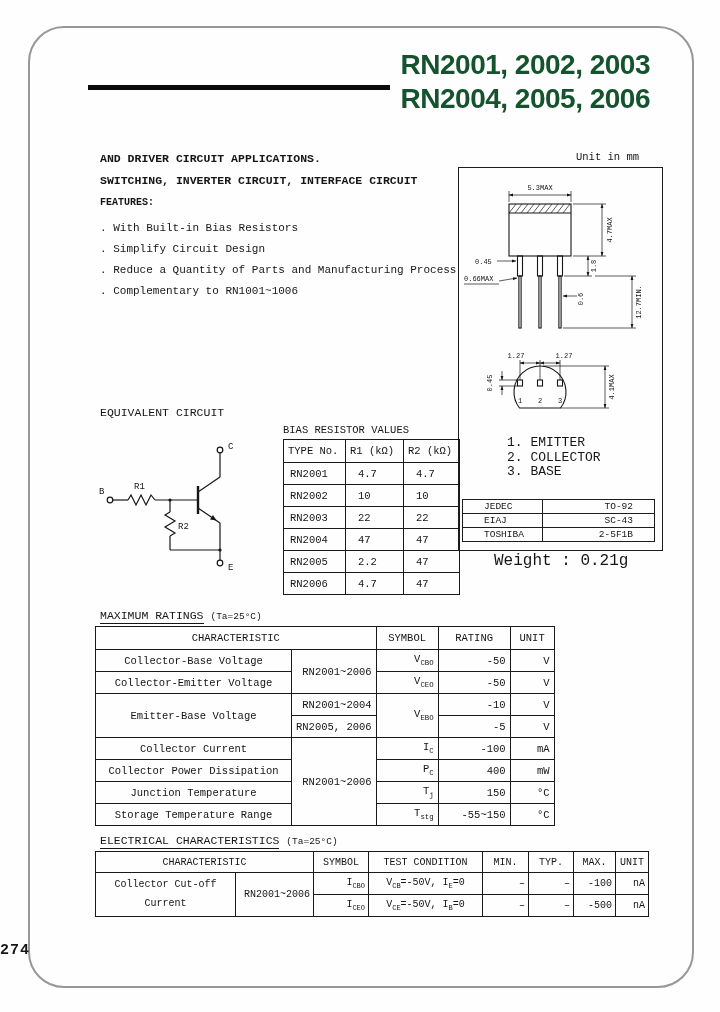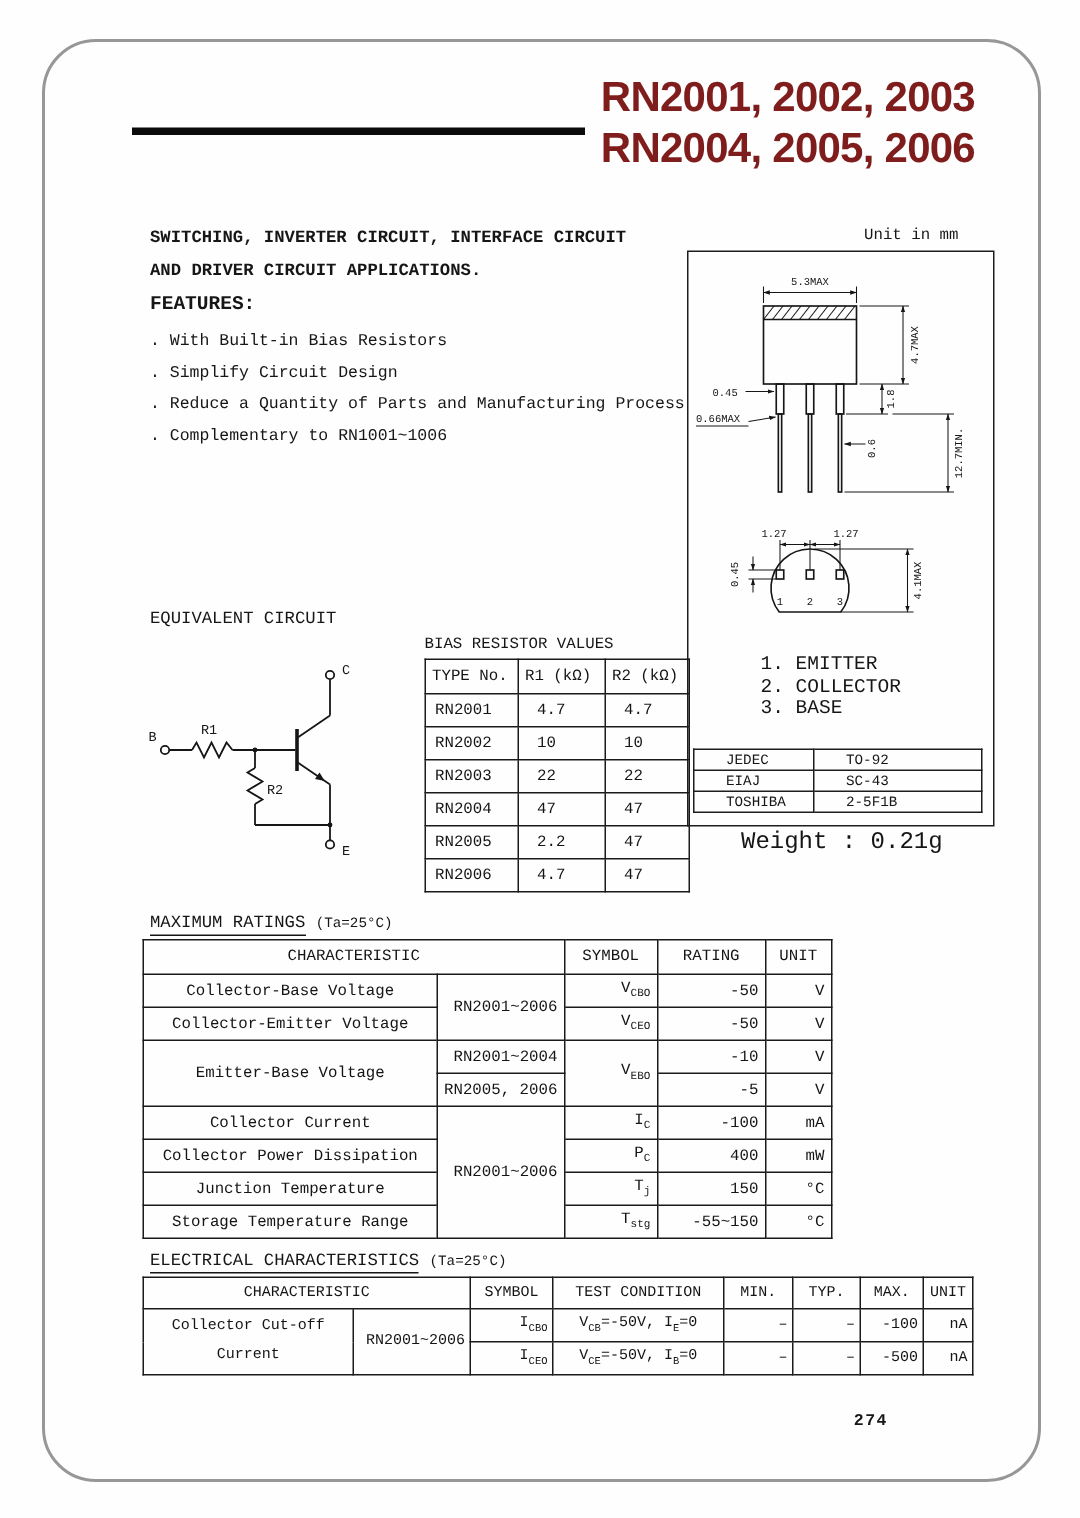--- a/index.html
+++ b/index.html
@@ -8,37 +8,37 @@
     background:#fefefe;color:#161616;
     font-family:"Liberation Mono","DejaVu Sans Mono",monospace;
     -webkit-font-smoothing:antialiased;
   }
   .scan-frame{position:absolute;left:28px;top:26px;width:662px;height:958px;
     border:2px solid #979797;border-radius:36px;pointer-events:none}
 
   
   .title-block{position:absolute;top:48px;right:70px;text-align:right;
     font-family:"Liberation Sans","DejaVu Sans",sans-serif;font-weight:700;
-    font-size:28px;line-height:34px;letter-spacing:-0.5px;color:#7f1d1d}
+    font-size:28px;line-height:34px;letter-spacing:-0.5px;color:#14532d}
   .rule-thick{position:absolute;left:88px;top:85px;width:302px;height:5px;background:#0b0b0b}
 
   
   .apps{position:absolute;left:100px;top:148px;font-size:11.5px;line-height:22px;font-weight:600}
   .unit-note{position:absolute;left:576px;top:151px;font-size:10.5px}
   .features{position:absolute;left:100px;top:192px;font-size:11px;line-height:21px}
-  .features .f-head{font-size:13px;font-weight:600;margin-bottom:5px}
+  .features .f-head{font-size:10px;font-weight:600;margin-bottom:5px}
 
   
   .pkg-box{position:absolute;left:458px;top:167px;width:203px;height:382px;border:1.5px solid #1d1d1d}
   .pkg-svg{position:absolute;left:0;top:0}
   .pin-list{position:absolute;left:48px;top:268px;font-size:13px;line-height:14.5px}
   .code-table{position:absolute;left:3px;top:331px;width:193px;border-collapse:collapse;
     font-size:9.5px;table-layout:fixed}
   .code-table td{border:1.2px solid #1d1d1d;height:13px;padding:0 21px;white-space:nowrap}
-  .code-table td.code-val{text-align:left}
+  .code-table td.code-val{text-align:right}
   .weight{position:absolute;left:494px;top:552px;font-size:16px}
 
   
   .sec-head{position:absolute;font-size:11.5px;white-space:nowrap}
   .sec-head .u{border-bottom:1.2px solid #161616;padding-bottom:1px}
   .sec-head .cond{font-size:9.5px}
 
   
   .eq-svg{position:absolute;left:98px;top:430px}
 
@@ -59,37 +59,37 @@
   #max-table th{height:22px;text-align:center}
   #max-table td{height:21px}
   td.cell-name{text-align:center;padding-left:5px}
   td.cell-center,#max-table td.cell-types{text-align:right}
 
   #elec-table{left:95px;top:851px;font-size:10px}
   #elec-table th{height:20px;text-align:center}
   #elec-table td{height:21px;padding:0 3px}
   #elec-table td.cell-multiline{vertical-align:top;line-height:19px;padding-top:2px}
 
-  .page-num{position:absolute;left:0;top:942px;width:592px;text-align:right;
-    font-size:11px;letter-spacing:1px;font-weight:600}
+  .page-num{position:absolute;left:0;top:942px;width:592px;text-align:left;
+    font-size:15px;letter-spacing:1px;font-weight:600}
 </style>
 </head>
 <body>
 
 <div class="scan-frame"></div>
 
 <div class="rule-thick"></div>
 <div class="title-block">
   <div>RN2001, 2002, 2003</div>
   <div>RN2004, 2005, 2006</div>
 </div>
 
 <div class="apps">
+  <div>AND DRIVER CIRCUIT APPLICATIONS.</div>
   <div>SWITCHING, INVERTER CIRCUIT, INTERFACE CIRCUIT</div>
-  <div>AND DRIVER CIRCUIT APPLICATIONS.</div>
 </div>
 <div class="unit-note">Unit in mm</div>
 
 <div class="features">
   <div class="f-head">FEATURES:</div>
   <div>. With Built-in Bias Resistors</div>
   <div>. Simplify Circuit Design</div>
   <div>. Reduce a Quantity of Parts and Manufacturing Process</div>
   <div>. Complementary to RN1001~1006</div>
 </div>

